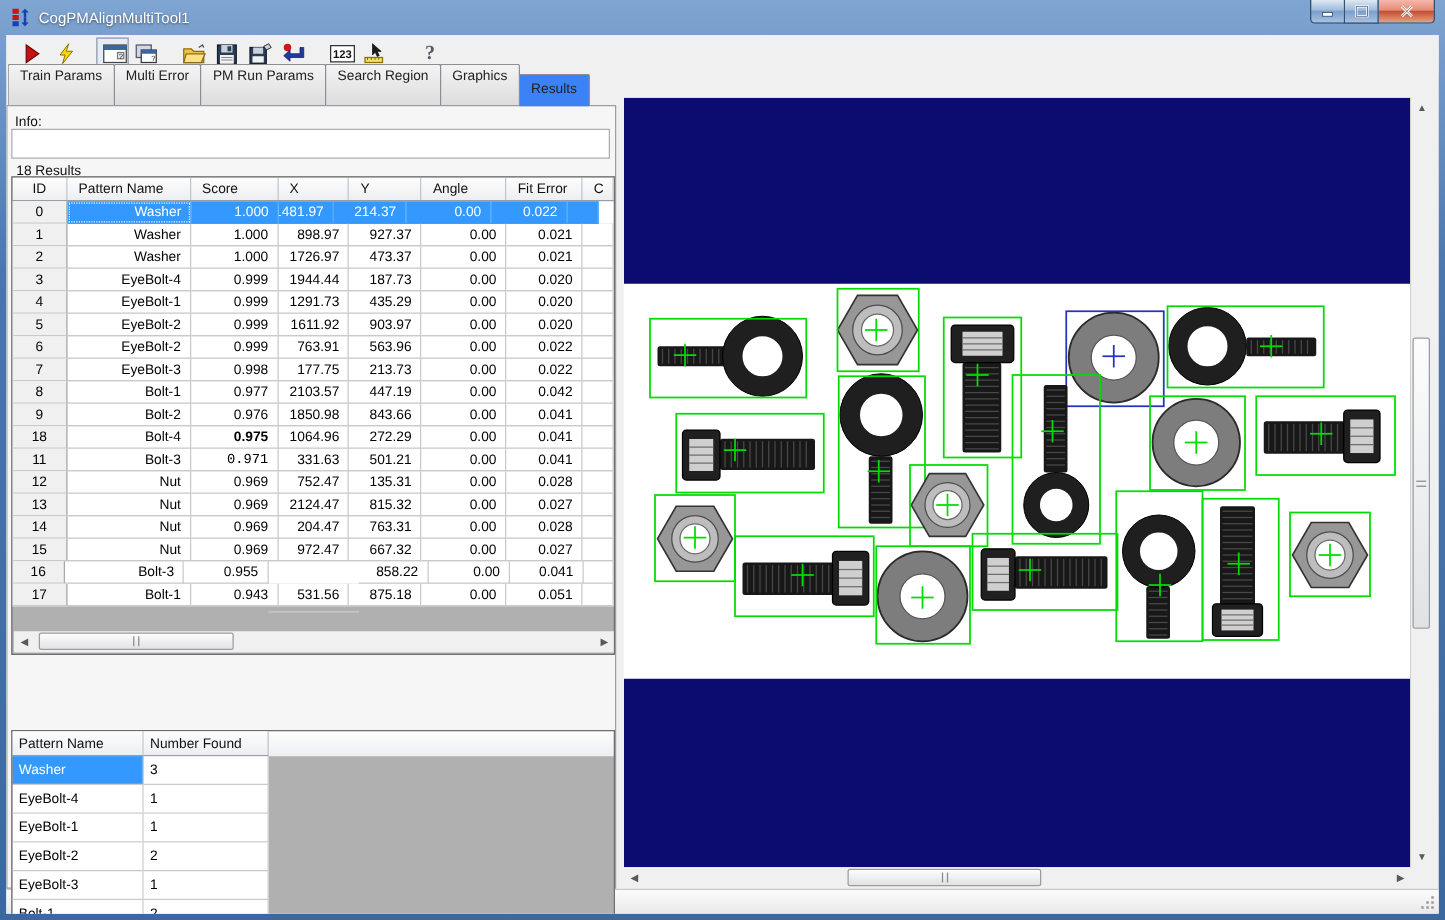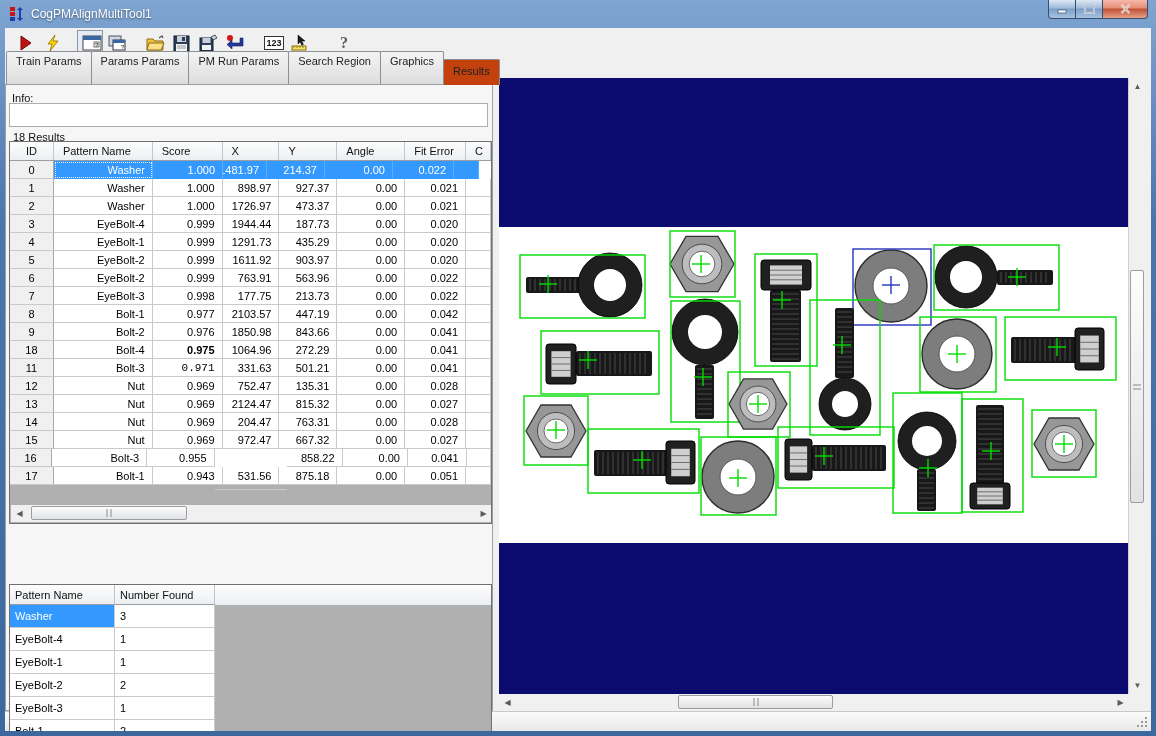--- a/index.html
+++ b/index.html
@@ -24,21 +24,21 @@
   .tbtn{width:26px;height:26px;display:flex;align-items:center;justify-content:center;margin-right:1px;border:1px solid transparent;}
   .tbtn.pressed{border:1px solid #8a98a8;background:#e4ecf5;}
   .tbtn.gap{margin-left:10px;justify-content:flex-end;}
   .num-icon{width:20px;height:14px;border:1px solid #333;background:#fff;font-size:9px;font-weight:bold;
     display:flex;align-items:center;justify-content:center;color:#111;letter-spacing:0;}
   .help-glyph{font-size:16px;font-weight:bold;color:#5a5a66;font-family:"Liberation Serif",serif;}
   
   .tabstrip{position:absolute;left:1px;top:31px;height:26px;display:flex;align-items:flex-end;}
   .tab{height:34px;padding:3px 9px 2px;font-size:11px;color:#222;background:linear-gradient(#f4f4f4,#dcdcdc);
     border:1px solid #8c8f94;border-bottom:none;border-radius:2px 2px 0 0;margin-right:-1px;position:relative;}
-  .tab.sel{height:26px;background:#c2410c;z-index:3;padding-top:5px;}
+  .tab.sel{height:26px;background:#3b82f6;z-index:3;padding-top:5px;}
   .tabpage{position:absolute;left:0px;top:56px;width:488px;height:627px;background:#f6f6f6;
     border:1px solid #9b9fa5;border-top:1px solid #9b9fa5;z-index:1;}
   
   .info-label{position:absolute;left:6px;top:7px;font-size:11px;color:#111;}
   .info-box{position:absolute;left:3px;top:18px;width:479px;height:24px;background:#fff;border:1px solid #abadb3;}
   .count-label{position:absolute;left:7px;top:46px;font-size:11px;color:#111;}
   
   .grid{position:absolute;background:#b0b0b0;border:1px solid #707070;overflow:hidden;font-size:11px;}
   .grid-results{left:3px;top:56px;width:483px;height:383px;}
   .ghead{display:flex;height:19px;background:linear-gradient(#fdfdfd,#eceff2);border-bottom:1px solid #9a9da1;}
@@ -190,21 +190,21 @@
           <path d="M8 1 v9 l2.2-2.2 1.6 3.4 1.6-.8 -1.6-3.3 H15 z" fill="#1a1a1a" stroke="#000" stroke-width=".5"></path>
         </svg>
       </div>
       <div class="tbtn gap">
         <span class="help-glyph">?</span>
       </div>
     </div>
 
     <div class="tabstrip">
         <div class="tab">Train Params</div>
-        <div class="tab">Params Params</div>
+        <div class="tab">Multi Error</div>
         <div class="tab">PM Run Params</div>
         <div class="tab">Search Region</div>
         <div class="tab">Graphics</div>
         <div class="tab sel">Results</div>
       </div>
     <div class="tabpage">
       <div class="info-label">Info:</div>
       <div class="info-box"></div>
       <div class="count-label">18 Results</div>
 

